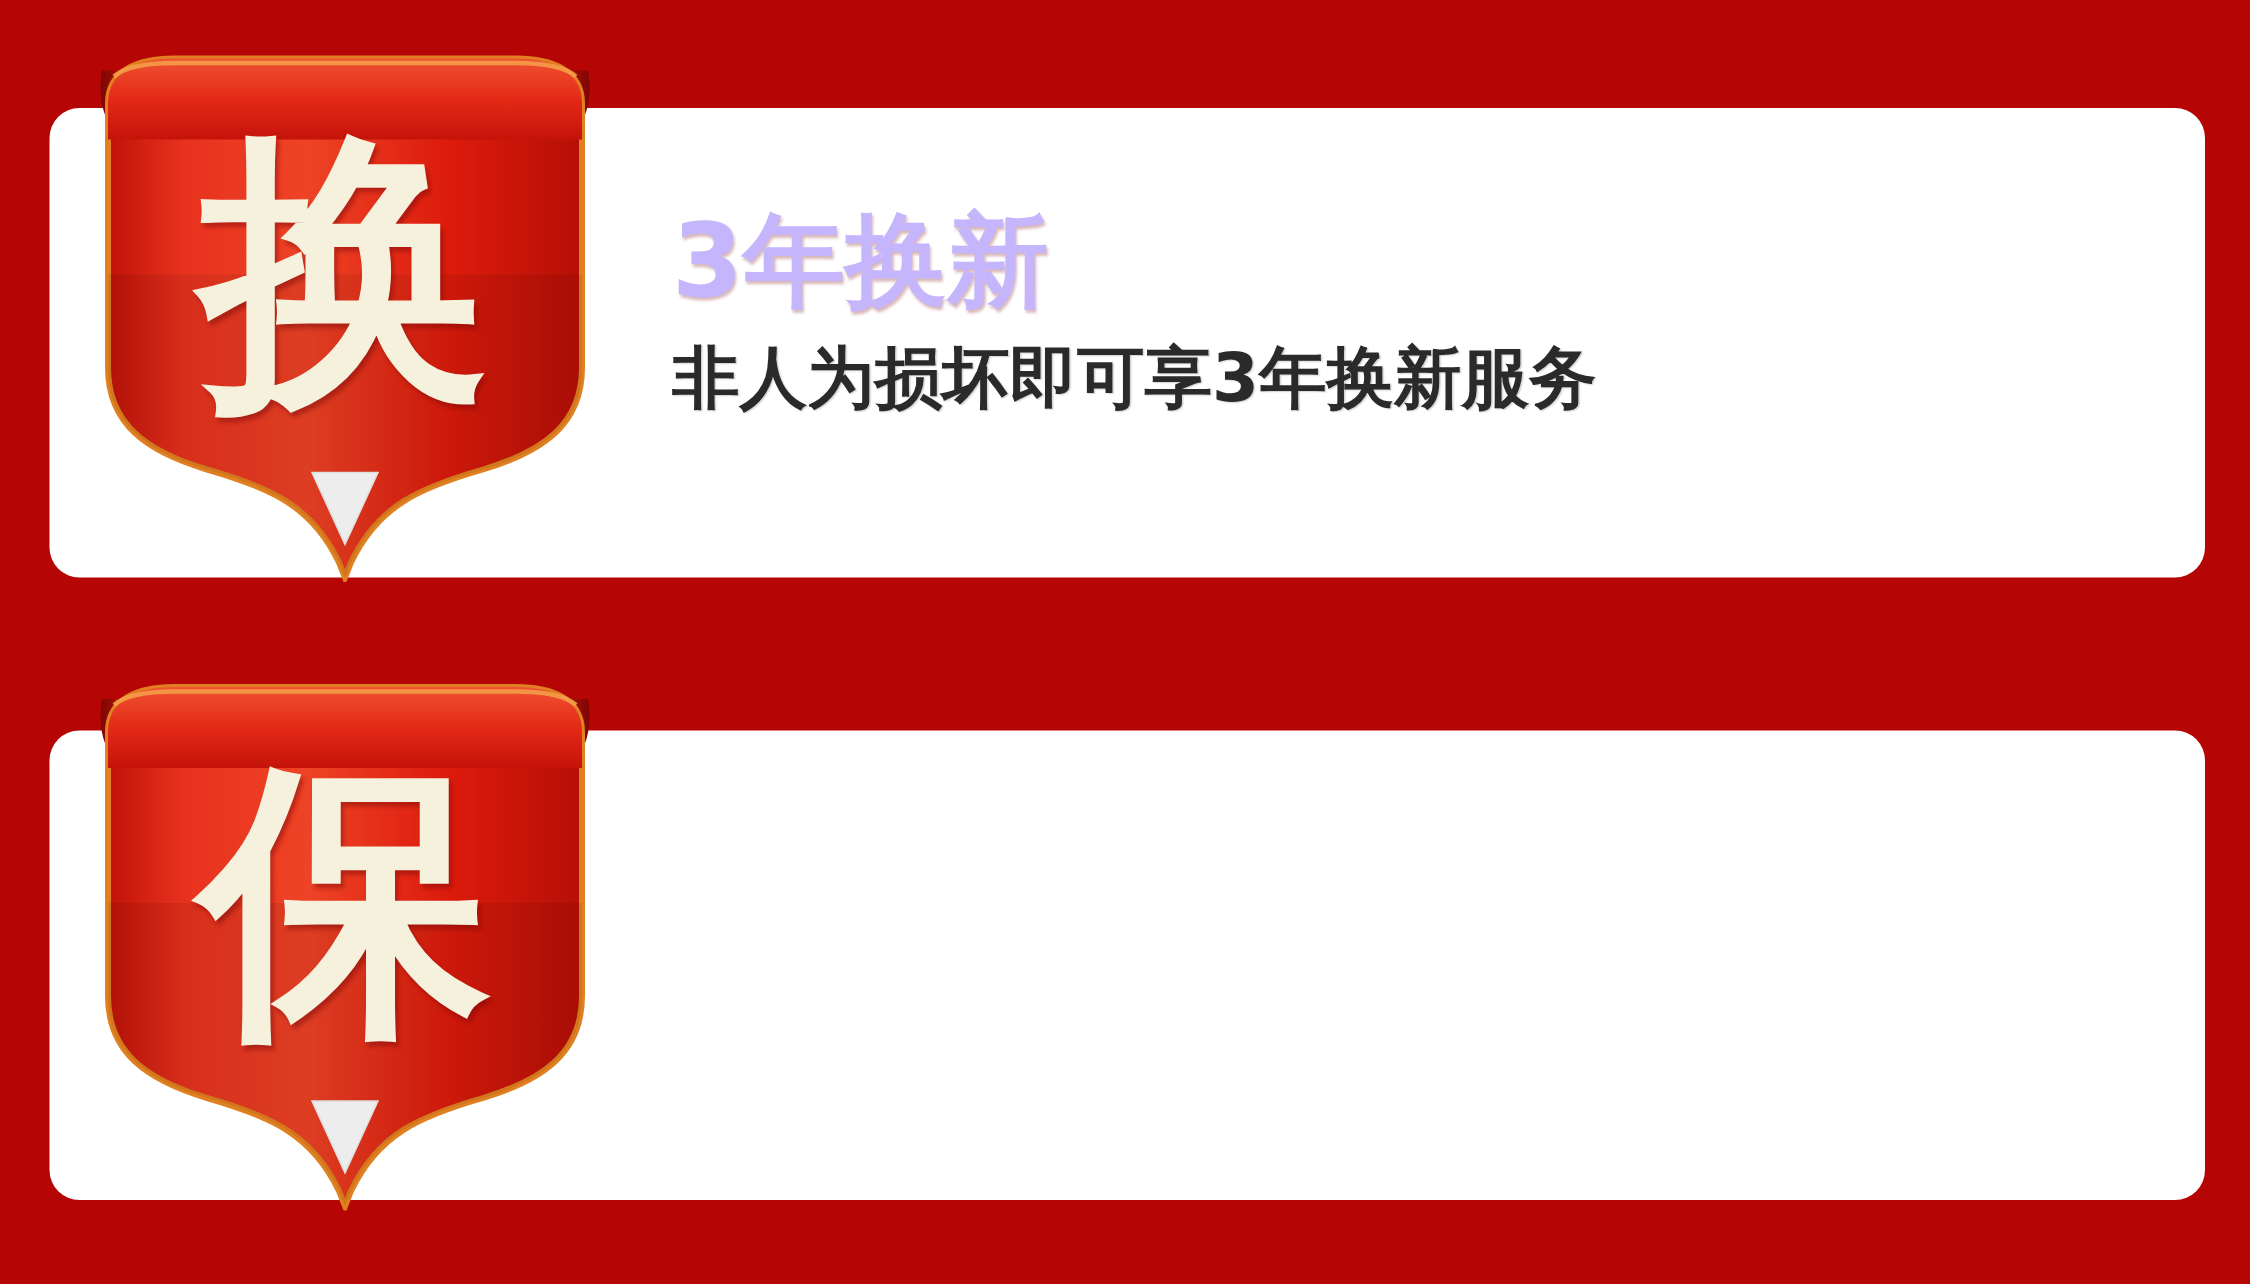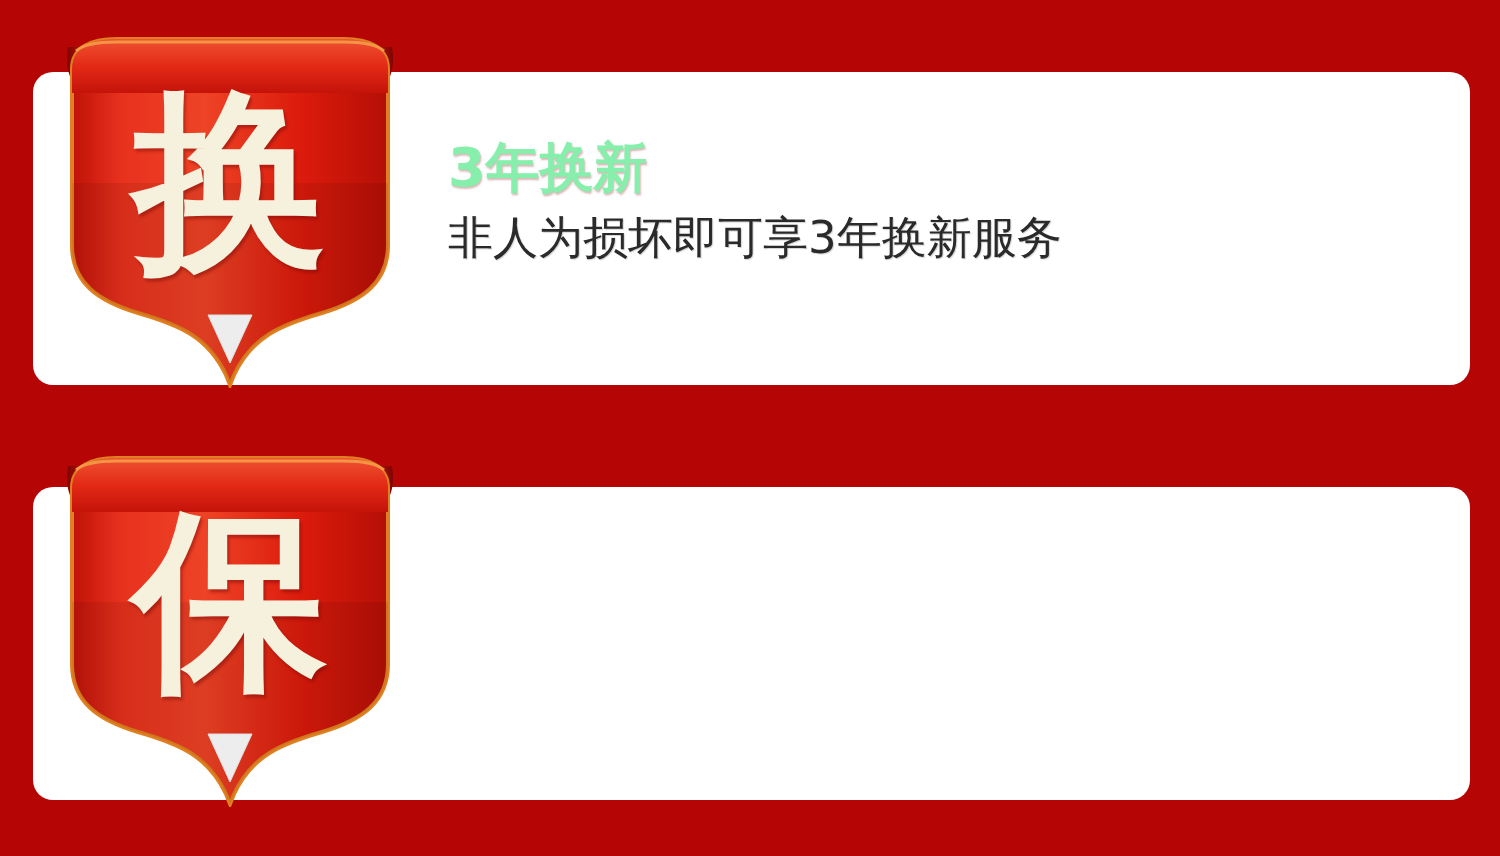--- a/index.html
+++ b/index.html
@@ -63,33 +63,33 @@
 
   
   .text-block {
     position: absolute;
     left: 448px;
   }
   #text-1 { top: 140px; }
   #text-2 { top: 556px; }
 
   .headline {
-    font-size: 54px;
+    font-size: 68px;
     line-height: 1.02;
     font-weight: 700;
-    color: #86efac;
+    color: #c4b5fd;
     white-space: nowrap;
     font-family: "DejaVu Sans", "Liberation Sans", sans-serif;
     text-shadow: 1px 2px 2px rgba(130, 20, 20, .30);
   }
   .subline {
     margin-top: 18px;
     font-size: 45px;
     line-height: 1.1;
-    font-weight: 400;
+    font-weight: 700;
     color: #2a2a2a;
     white-space: nowrap;
     font-family: "DejaVu Sans", "Liberation Sans", sans-serif;
     text-shadow: 1px 1px 1px rgba(0, 0, 0, .18);
   }
 </style>
 </head>
 <body>
 
 <div id="stage">

